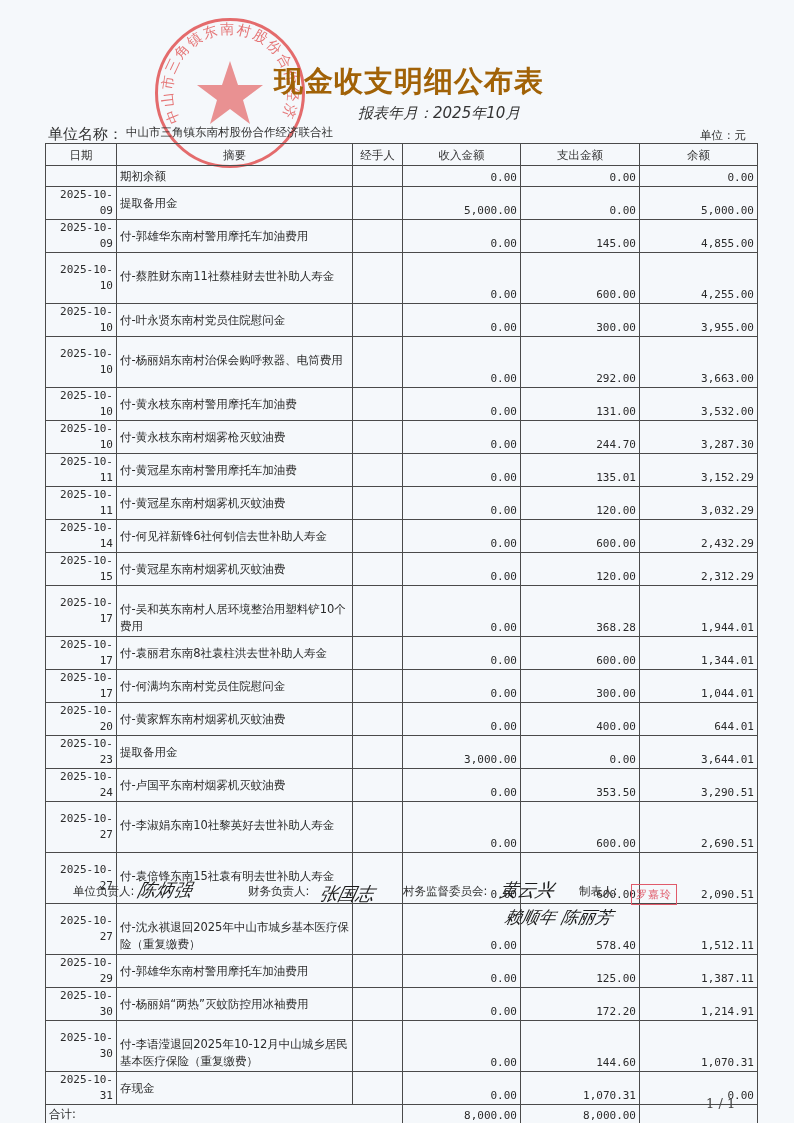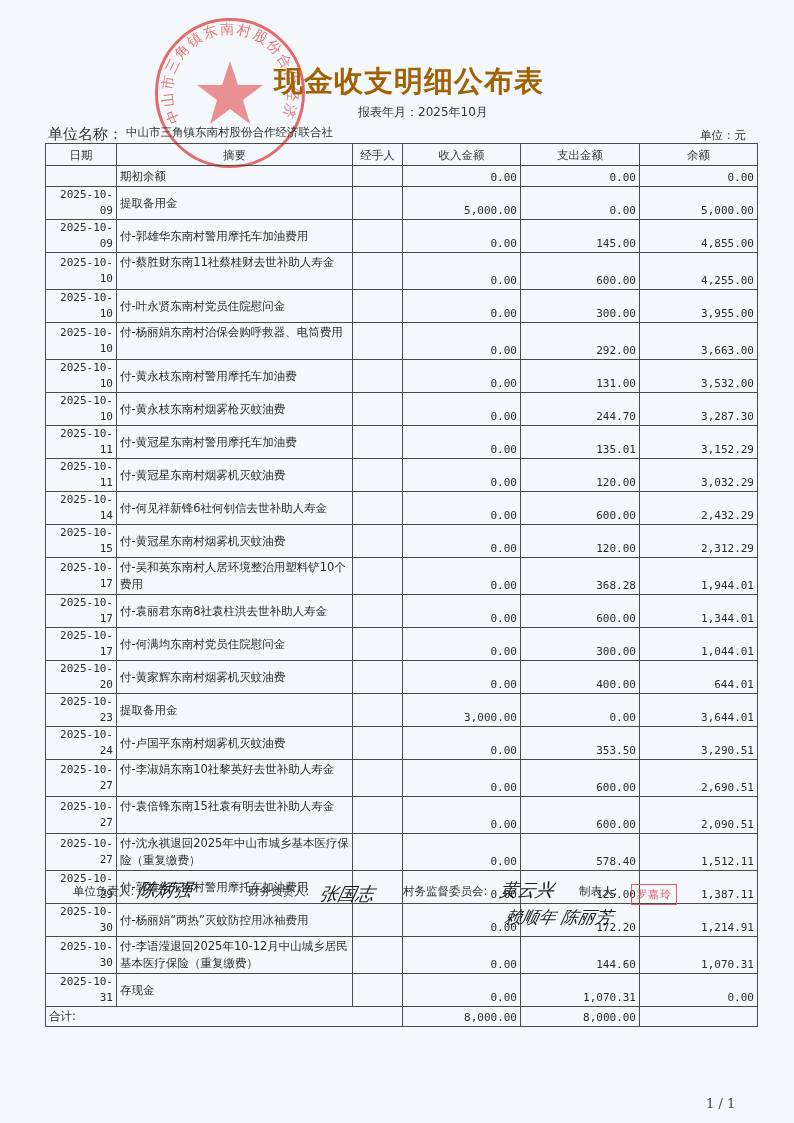--- a/index.html
+++ b/index.html
@@ -9,22 +9,23 @@
     font-family: "DejaVu Serif", "Liberation Serif", serif;
     color: #2a2a2a;
   }
   .title {
     position: absolute; left: 0; width: 794px; top: 62px;
     text-align: center; font-size: 29px; font-weight: bold; letter-spacing: 1px;
     font-family: "DejaVu Sans", "Liberation Sans", sans-serif; color: #a16207;
     padding-left: 24px; box-sizing: border-box;
   }
   .period {
-    position: absolute; left: 358px; top: 104px; font-size: 12px; color: #333;
+    position: absolute; left: 358px; top: 104px; font-size: 15px; color: #333;
     font-family: "DejaVu Sans", "Liberation Sans", sans-serif;
+    font-style: italic;
   }
   .unit-name-label { position: absolute; left: 48px; top: 125px; font-size: 15px; color:#333; font-family: "DejaVu Sans", sans-serif; }
   .unit-name { position: absolute; left: 126px; top: 125px; font-size: 11.5px; color:#333; font-family: "DejaVu Sans", sans-serif; }
   .unit { position: absolute; right: 48px; top: 128px; font-size: 11.5px; color:#333; font-family: "DejaVu Sans", sans-serif; }
 
   table.ledger {
     position: absolute; left: 45px; top: 143px; width: 712px;
     border-collapse: collapse; table-layout: fixed;
     font-size: 11.5px;
   }
@@ -33,21 +34,21 @@
     overflow: hidden;
   }
   table.ledger th {
     font-weight: normal; text-align: center; font-family: Liberation Sans, sans-serif; color:#333;
     height: 21px;
   }
   td.date { font-family: "DejaVu Sans Mono", "Liberation Mono", monospace; font-size: 11px; text-align: right; padding-right: 2px; }
   td.summary { font-family: "DejaVu Sans", sans-serif; font-size: 11.5px; text-align: left; }
   td.num { font-family: "DejaVu Sans Mono", "Liberation Mono", monospace; font-size: 11px; text-align: right; vertical-align: bottom; padding-bottom: 1px; }
   tr.double td { height: 35px; }
-  tr.double td.summary { vertical-align: top; line-height: 17px; padding-top: 1px; }
+  tr.double td.summary { vertical-align: top; line-height: 17px; padding-top: 15px; }
   td.total-label { font-family: "DejaVu Sans", sans-serif; text-align: left; }
 
   .signatures { position: absolute; top: 884px; left: 0; width: 794px; font-size: 11.5px; color:#333; font-family: "DejaVu Sans", sans-serif; }
   .sig-label { position: absolute; }
   .sig-hand {
     position: absolute; font-family: "DejaVu Serif", serif; font-style: italic; font-size: 18px;
     color: #1a1a1a; transform: skewX(-12deg);
   }
   .seal-name {
     position: absolute; left: 631px; top: 884px; border: 1.5px solid #e05a6a; color: #e05a6a;

